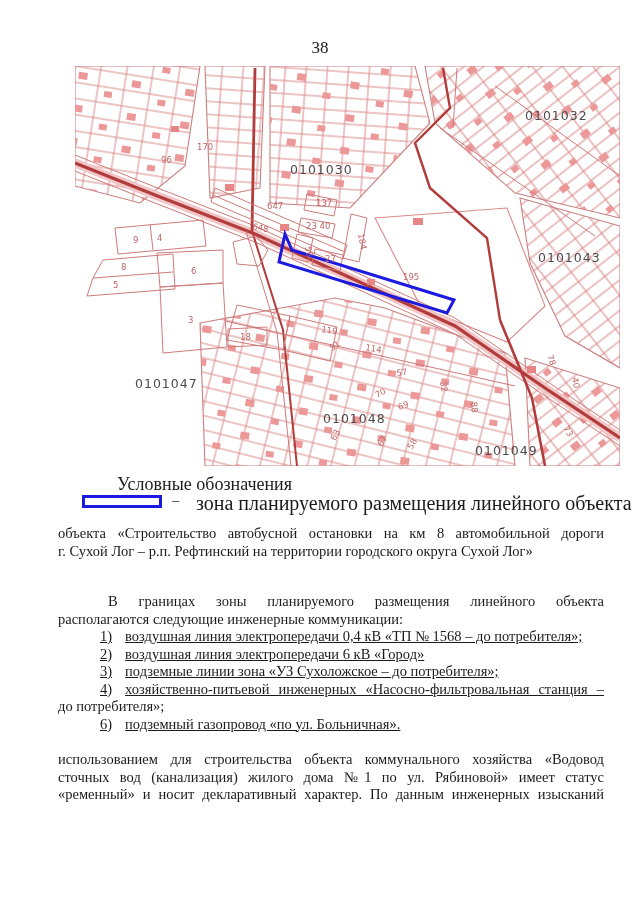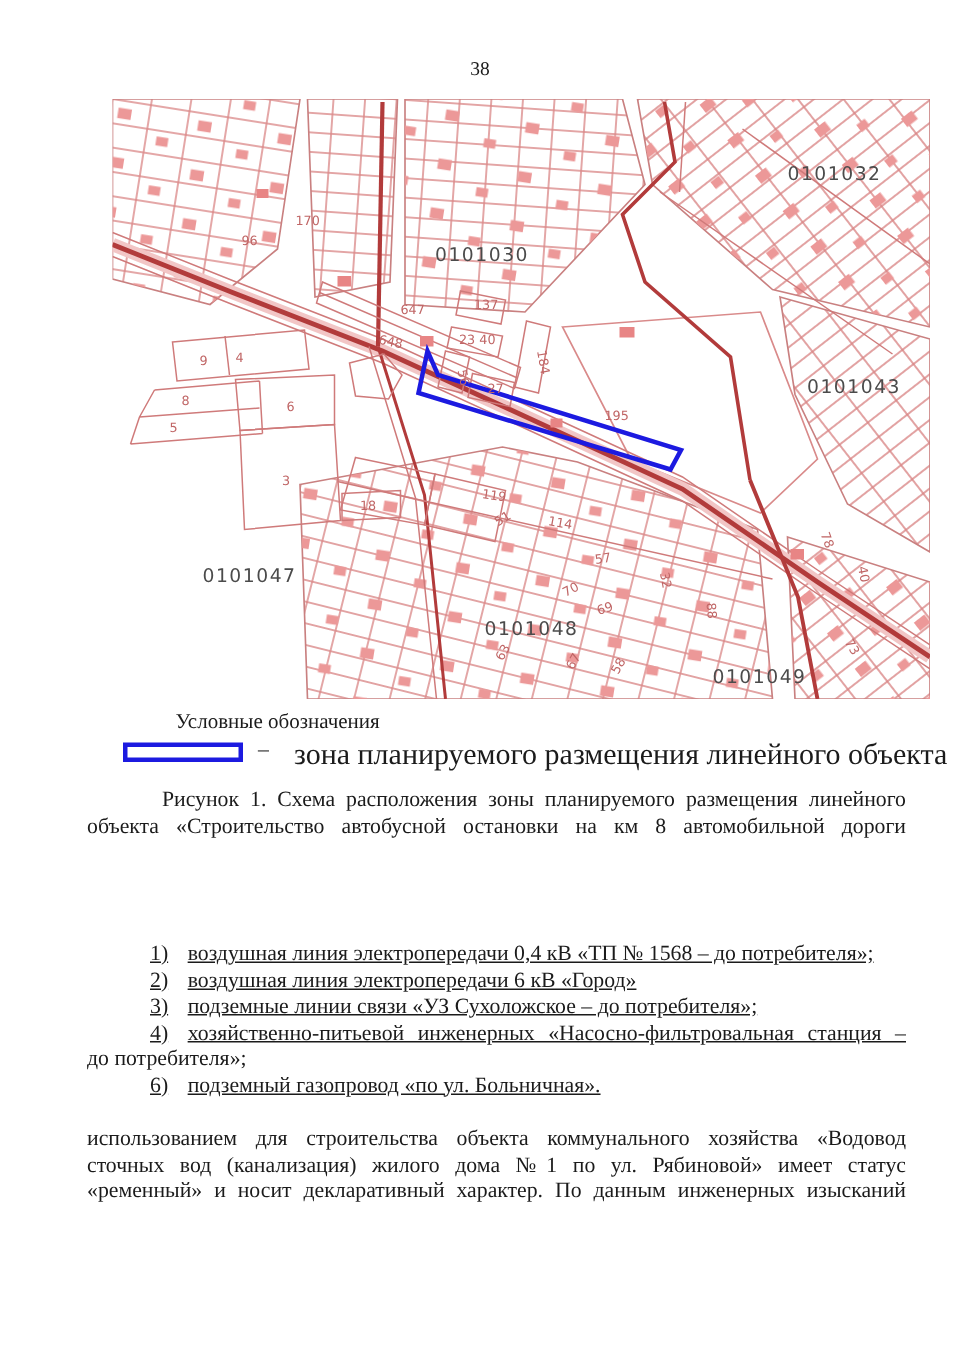--- a/index.html
+++ b/index.html
@@ -3,30 +3,30 @@
 <meta charset="utf-8">
 <style>
   :root{
     --zone:#1c1ae0; --map-red:#cf7a7a; --map-red-dark:#b23b3b;
     --text:#1b1b1b; --paper:#ffffff; --qcol:#4b4b4b;
   }
   html,body{margin:0;padding:0;background:#888;}
   .page{position:relative;width:640px;height:905px;background:var(--paper);
         font-family:"Liberation Serif",serif;color:var(--text);overflow:hidden;}
   .pageno{position:absolute;top:38px;left:0;width:640px;text-align:center;
-          font-size:13px;}
+          font-size:17px;}
   svg.map{position:absolute;top:66px;left:75px;width:545px;height:400px;}
   .rl{stroke:var(--map-red);fill:none;stroke-width:1;}
   .rd{stroke:var(--map-red-dark);fill:none;}
   .blk{stroke:#c98080;stroke-width:1.1;}
   .bld{fill:#e88585;stroke:none;}
   .bz{stroke:var(--zone);fill:none;stroke-width:3;stroke-linejoin:miter;}
   text.q{font-family:"DejaVu Sans",sans-serif;font-size:12.5px;fill:var(--qcol);letter-spacing:1px;}
   text.p{font-family:"DejaVu Sans",sans-serif;font-size:8.5px;fill:#c06666;}
-  .legend-title{position:absolute;top:474px;left:117px;font-size:14px;}
+  .legend-title{position:absolute;top:474px;left:117px;font-size:18px;}
   .legend-row{position:absolute;top:492px;left:82px;height:18px;}
   .swatch{position:absolute;top:3px;left:0;width:74px;height:7px;background:#fff;
           border:3px solid var(--zone);}
   .dash{position:absolute;top:0;left:90px;font-size:14.5px;}
   .llabel{position:absolute;top:0;left:114px;font-size:20px;white-space:nowrap;}
   .tblock{position:absolute;left:58px;width:546px;font-size:14.5px;line-height:17.5px;}
   .jline{text-align:justify;text-align-last:justify;}
   .ind{text-indent:50px;}
   .caption{top:525px;}
   .intro{top:593px;}
@@ -167,29 +167,33 @@
 
   <div class="legend-title">Условные обозначения</div>
 
   <div class="legend-row">
     <span class="swatch"></span>
     <span class="dash">–</span>
     <span class="llabel">зона планируемого размещения линейного объекта</span>
   </div>
 
   <div class="tblock caption">
-    <div class="jline ind">Рисунок 1. Схема расположения зоны планируемого размещения линейного</div>
     <div class="jline">объекта «Строительство автобусной остановки на км 8 автомобильной дороги</div>
-  </div>
-
+    <div>г. Сухой Лог – р.п. Рефтинский на территории городского округа Сухой Лог»</div>
+  </div>
+
+  <div class="tblock intro">
+    <div class="jline ind">В границах зоны планируемого размещения линейного объекта</div>
+    <div>располагаются следующие инженерные коммуникации:</div>
+  </div>
 
   <div class="tblock listing">
     <div class="li"><span class="mk">1)</span><span>воздушная линия электропередачи 0,4 кВ «ТП № 1568 – до потребителя»;</span></div>
     <div class="li"><span class="mk">2)</span><span>воздушная линия электропередачи 6 кВ «Город»</span></div>
-    <div class="li"><span class="mk">3)</span><span>подземные линии связи «УЗ Сухоложское – до потребителя»;</span></div>
+    <div class="li"><span class="mk">3)</span><span>подземные линии зона «УЗ Сухоложское – до потребителя»;</span></div>
     <div class="li jline"><span class="mk">4)</span><span>хозяйственно-питьевой инженерных «Насосно-фильтровальная станция –</span></div>
     <div>до потребителя»;</div>
     <div class="li"><span class="mk">6)</span><span>подземный газопровод «по ул. Больничная».</span></div>
   </div>
 
   <div class="tblock closing">
     <div class="jline">использованием для строительства объекта коммунального хозяйства «Водовод</div>
     <div class="jline">сточных вод (канализация) жилого дома №1 по ул. Рябиновой» имеет статус</div>
     <div class="jline">«ременный» и носит декларативный характер. По данным инженерных изысканий</div>
   </div>

